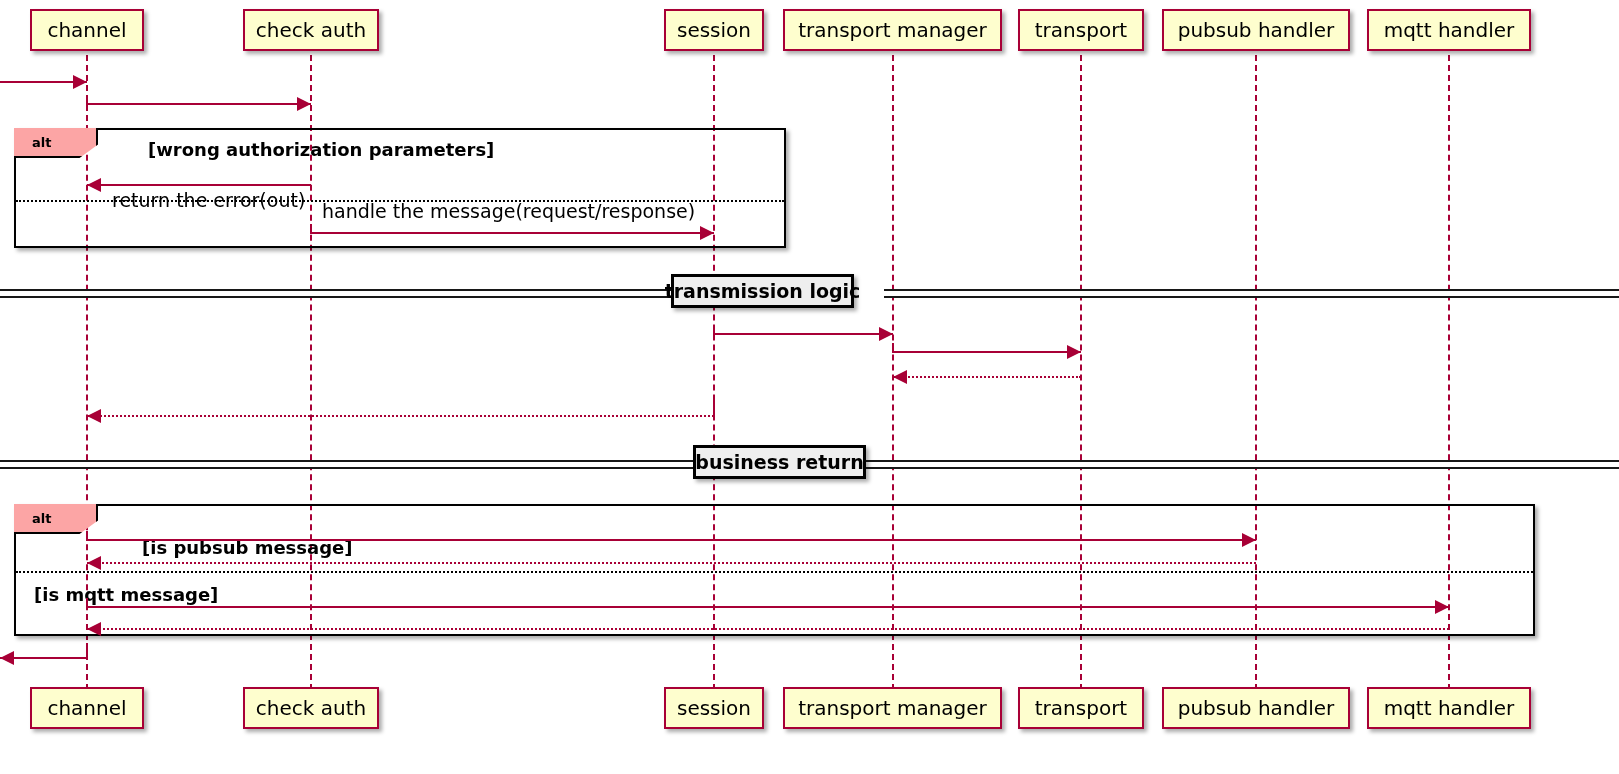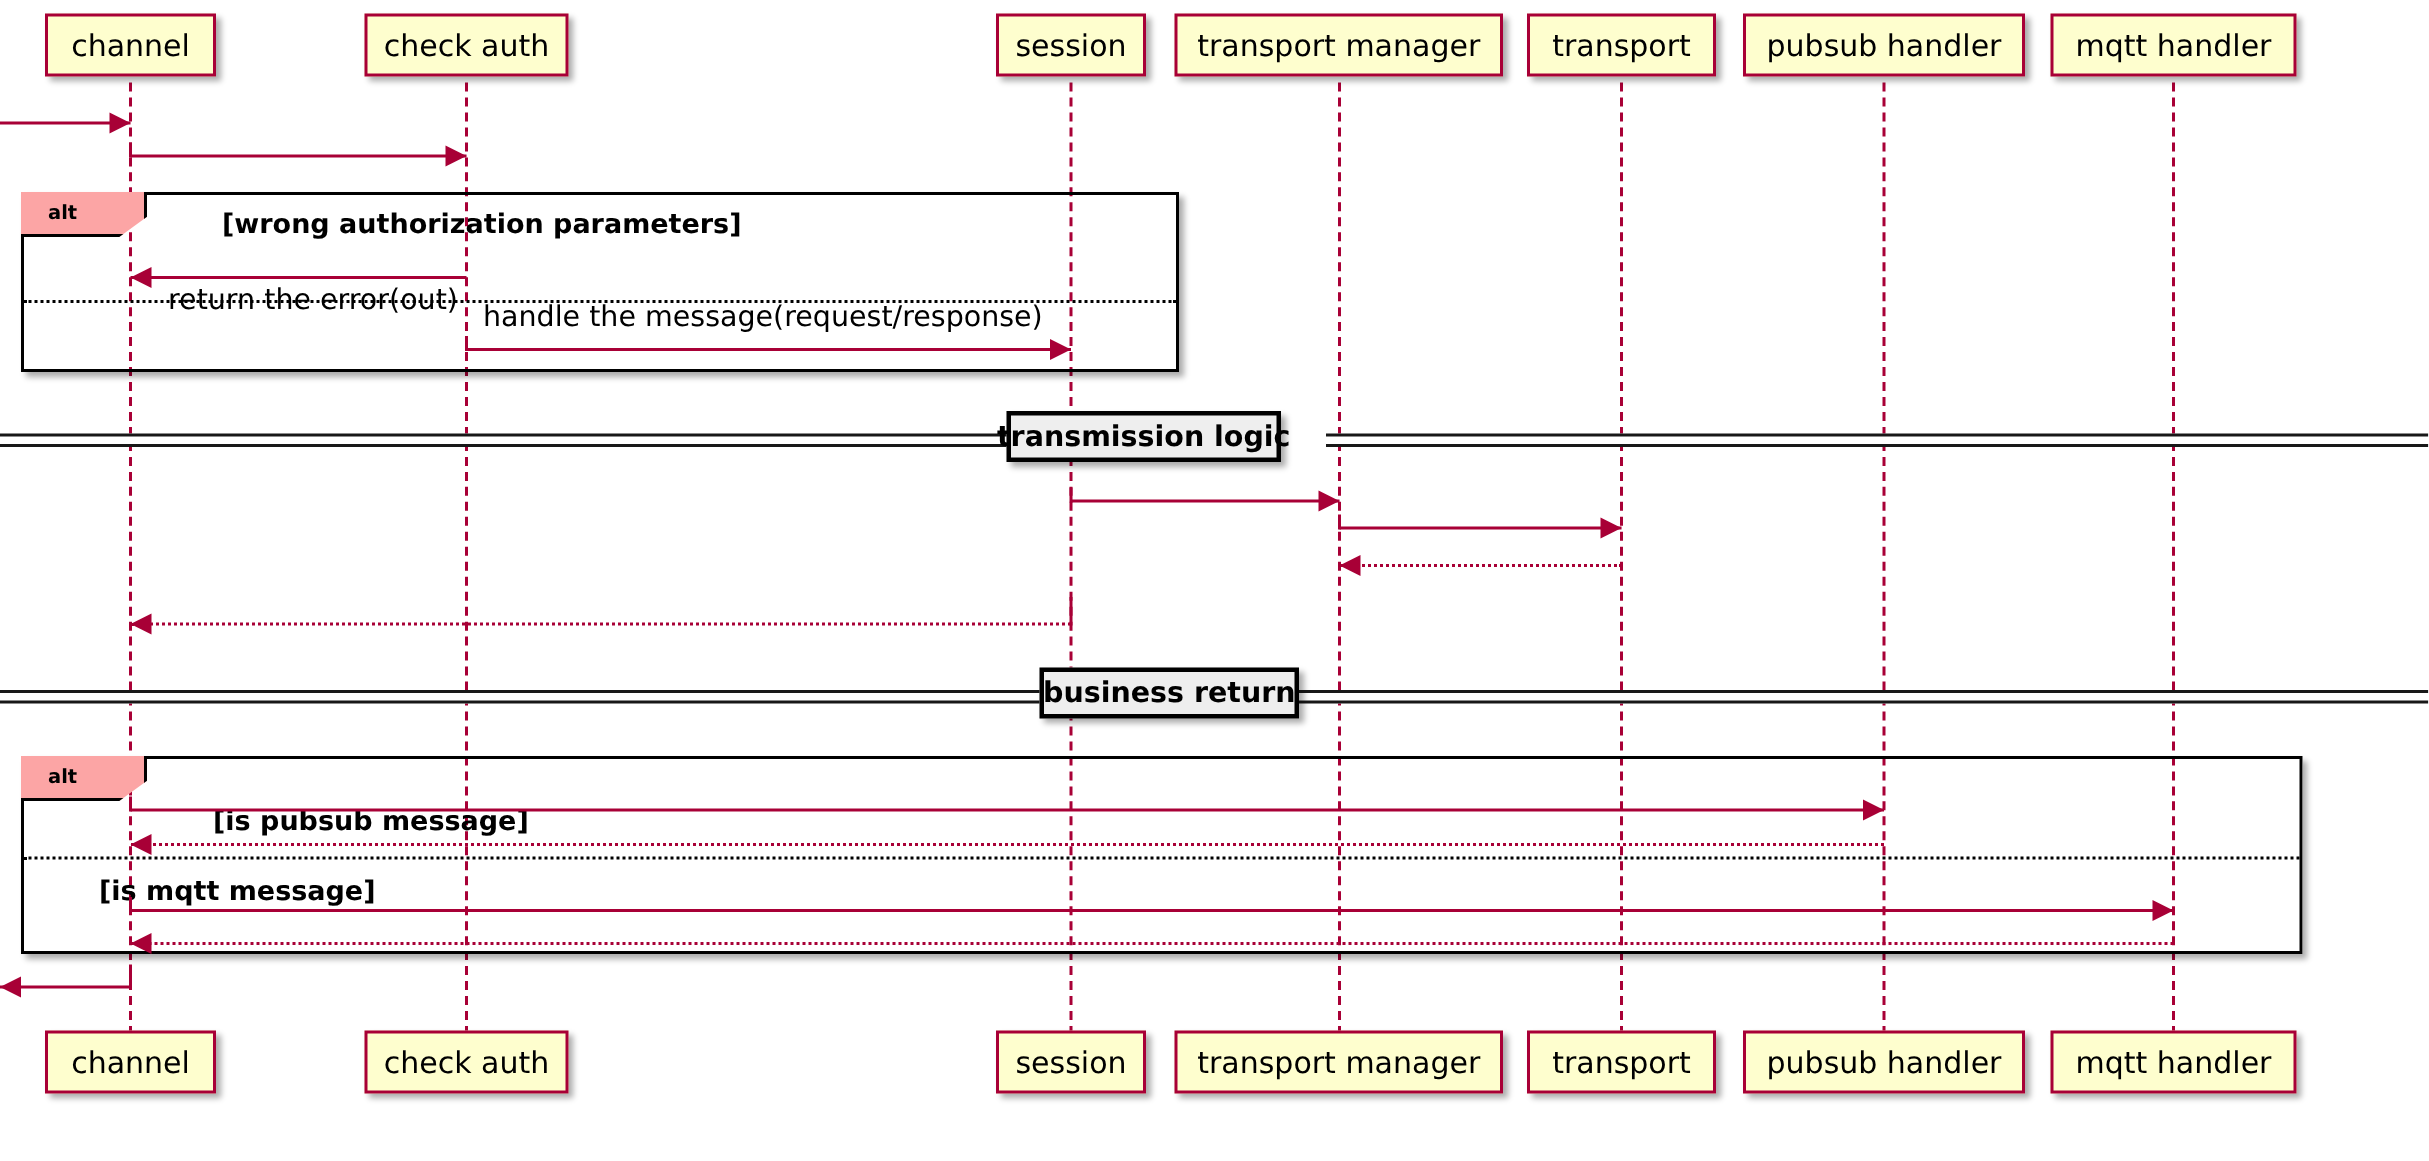--- a/index.html
+++ b/index.html
@@ -167,21 +167,21 @@
     <div class="participant" style="left: 1162px; top: 687px; width: 188px;">pubsub handler</div>
     <div class="participant" style="left: 1367px; top: 9px; width: 164px;">mqtt handler</div>
     <div class="participant" style="left: 1367px; top: 687px; width: 164px;">mqtt handler</div>
     <div class="group-frame" style="left: 14px; top: 128px; width: 772px; height: 120px;"></div>
     <div class="group-head" style="left: 14px; top: 128px;">alt</div>
     <div class="group-cond" style="left: 148px; top: 141px;">[wrong authorization parameters]</div>
     <div class="group-divider" style="left: 16px; top: 200px; width: 768px;"></div>
     <div class="group-frame" style="left: 14px; top: 504px; width: 1521px; height: 132px;"></div>
     <div class="group-head" style="left: 14px; top: 504px;">alt</div>
     <div class="group-cond" style="left: 142px; top: 517px; margin-top: 22px;">[is pubsub message]</div>
-    <div class="group-cond" style="left: 34px; top: 586px; margin-left: 32px;">[is mqtt message]</div>
+    <div class="group-cond" style="left: 34px; top: 586px;">[is mqtt message]</div>
     <div class="group-divider" style="left: 16px; top: 571px; width: 1517px;"></div>
     <div class="divider-rule" style="left: 0px; top: 289px; width: 675px;"></div>
     <div class="divider-rule" style="left: 884px; top: 289px; width: 735px;"></div>
     <div class="divider-label" style="left: 671px; top: 274px; width: 183px;">transmission logic</div>
     <div class="divider-rule" style="left: 0px; top: 460px; width: 697px;"></div>
     <div class="divider-rule" style="left: 862px; top: 460px; width: 757px;"></div>
     <div class="divider-label" style="left: 693px; top: 445px; width: 173px;">business return</div>
     <div class="msg-line" style="left: 0px; top: 81px; width: 87px;"></div>
     <div class="arrowhead right" style="left: 73px; top: 75px;"></div>
     <div class="msg-line" style="left: 87px; top: 103px; width: 224px;"></div>

